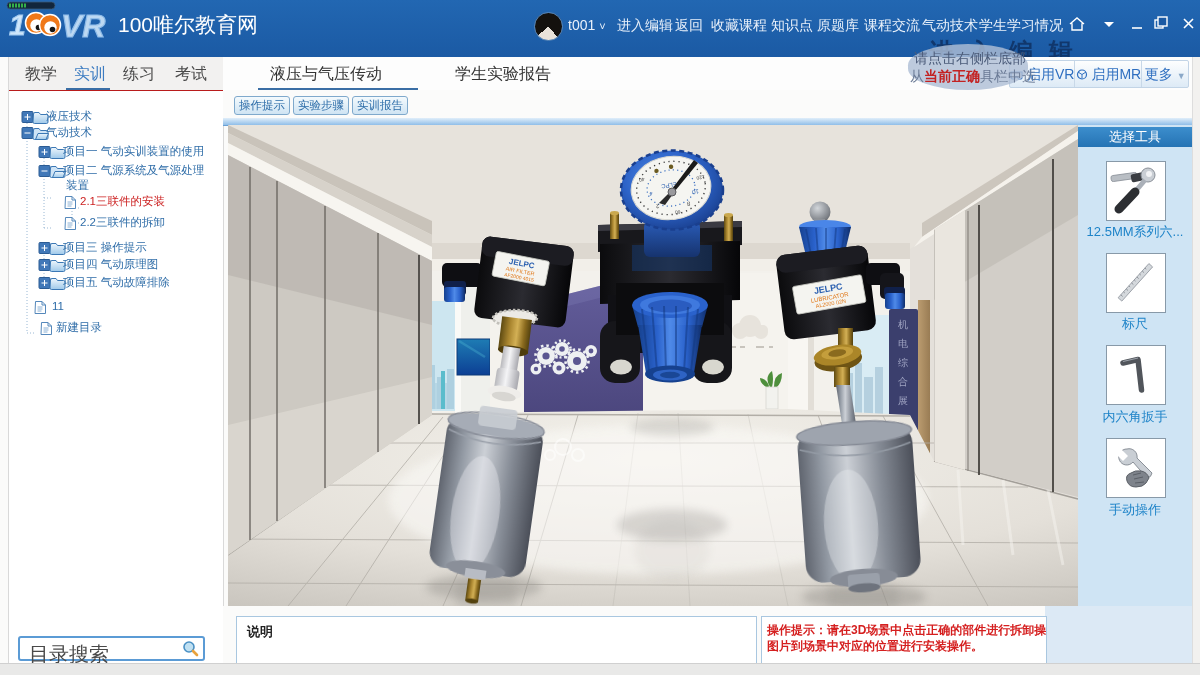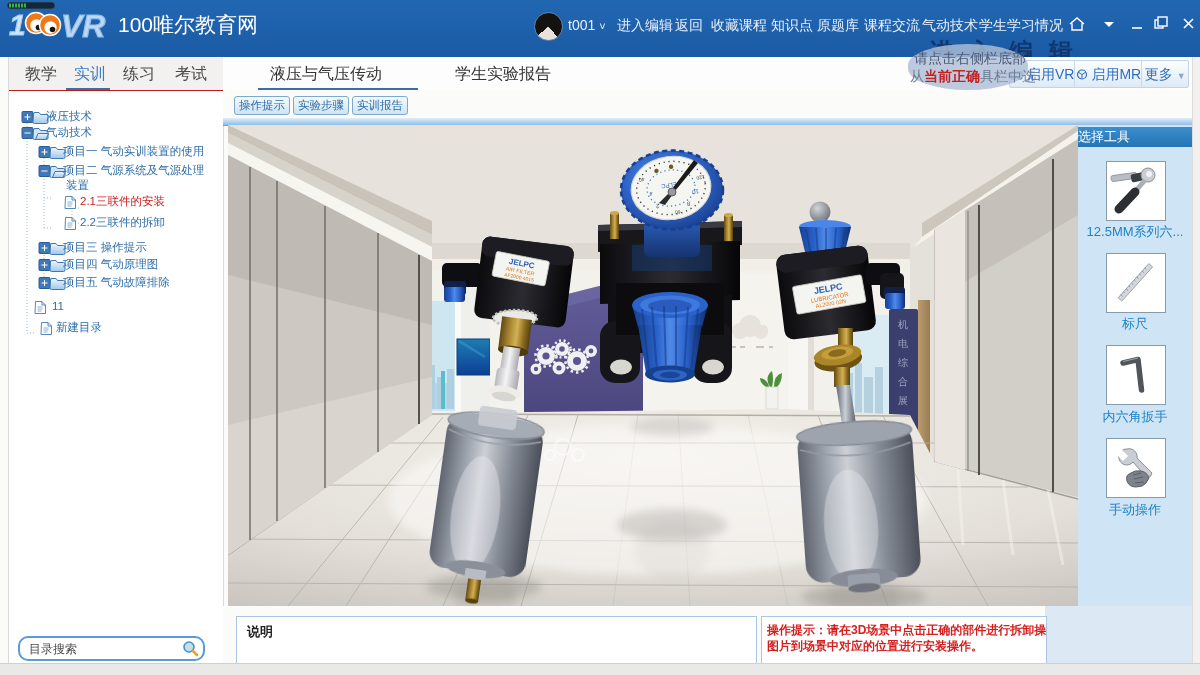--- a/index.html
+++ b/index.html
@@ -21,21 +21,21 @@
 
 #sidebar{position:absolute;left:8px;top:57px;width:214px;height:606px;background:#fff;
   border-left:1px solid #d9d9d9;border-right:1px solid #d9d9d9}
 #ltabs{position:absolute;left:0;top:0;width:214px;height:33px;background:#f2f1f0;border-bottom:1px solid #b91c1c}
 .ltab{position:absolute;top:7px;font-size:16px;color:#4a4a4a}
 .ltab.act{color:#3d7cc1}
 #ltabline{position:absolute;left:57px;top:31px;width:44px;height:2px;background:#3a6ea5}
 .trow{position:absolute;white-space:nowrap;font-size:11.5px;font-weight:normal;color:#2f6da8;line-height:15px}
 .trow .txt{vertical-align:middle}
 #searchbox{position:absolute;left:9px;top:579px;width:183px;height:21px;border:2px solid #5b9bd5;
-  border-radius:10px;background:#fff;font-size:12px;color:#4a4a4a}
+  border-radius:3px;background:#fff;font-size:20px;color:#4a4a4a}
 #searchbox span{position:absolute;left:9px;top:3px}
 
 
 #mtabs{position:absolute;left:223px;top:57px;width:977px;height:33px;background:#fdfdfd;border-bottom:1px solid #e4e4e4}
 .mtab{position:absolute;top:7px;font-size:16px;color:#333}
 #mtabline{position:absolute;left:35px;top:31px;width:160px;height:2px;background:#3a6ea5}
 #vrbtns{position:absolute;left:787px;top:3px;width:180px;height:26px;display:flex;
   border:1px solid #c2d4e6;background:linear-gradient(#fdfefe,#ddeaf6);border-radius:2px}
 .vrseg{flex:1;border-right:1px solid #c8d8e8;color:#2f6fc0;font-size:14px;text-align:center;line-height:26px;white-space:nowrap}
 
@@ -52,21 +52,21 @@
   border:1px solid #7fa9cc;border-radius:3px;background:linear-gradient(#f4fafd,#cfe4f3)}
 #divider{position:absolute;left:223px;top:118px;width:977px;height:7px;
   background:linear-gradient(#e0eefa,#90bee8);border-bottom:1px solid #6aa0d4}
 
 
 #viewport{position:absolute;left:228px;top:125px;width:850px;height:481px;overflow:hidden;background:#ece9e4}
 
 
 #tools{position:absolute;left:1078px;top:125px;width:114px;height:538px;background:#cfe4f4}
 #tools .hdr{position:absolute;left:0;top:2px;width:114px;height:20px;background:linear-gradient(#3c8ecd,#2573b4);
-  color:#fff;font-size:13px;text-align:left;line-height:20px}
+  color:#fff;font-size:13px;text-align:center;line-height:20px}
 .tbox{position:absolute;left:28px;width:58px;height:58px;background:#fff;border:1px solid #8899a8}
 .tlabel{position:absolute;width:114px;text-align:center;font-size:13px;color:#1d83c8;left:0;white-space:nowrap}
 
 
 #botarea{position:absolute;left:223px;top:606px;width:977px;height:57px;background:#fbfbfa}
 #expbox{position:absolute;left:236px;top:616px;width:519px;height:46px;background:#fff;border:1px solid #a9c7e0}
 #expbox b{position:absolute;left:10px;top:6px;font-size:13px;color:#222}
 #tipbox{position:absolute;left:761px;top:616px;width:284px;height:46px;background:#fff;border:1px solid #a9c7e0;overflow:hidden}
 #tipbox .tx{position:absolute;left:5px;top:5px;font-size:12px;font-weight:bold;color:#d51f1f;line-height:16px}
 #rightpane{position:absolute;left:1045px;top:606px;width:147px;height:57px;background:#dcE9f5}

